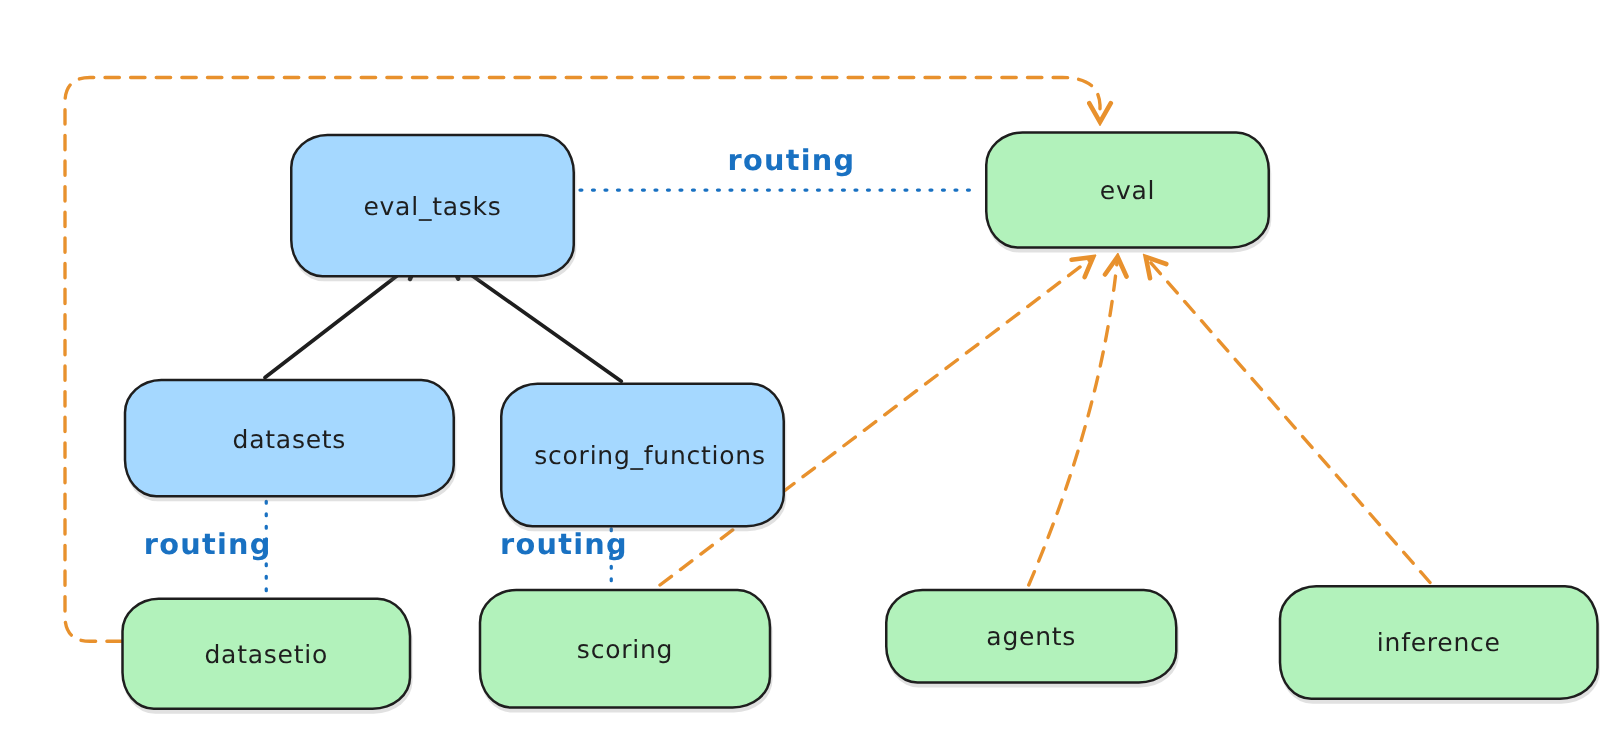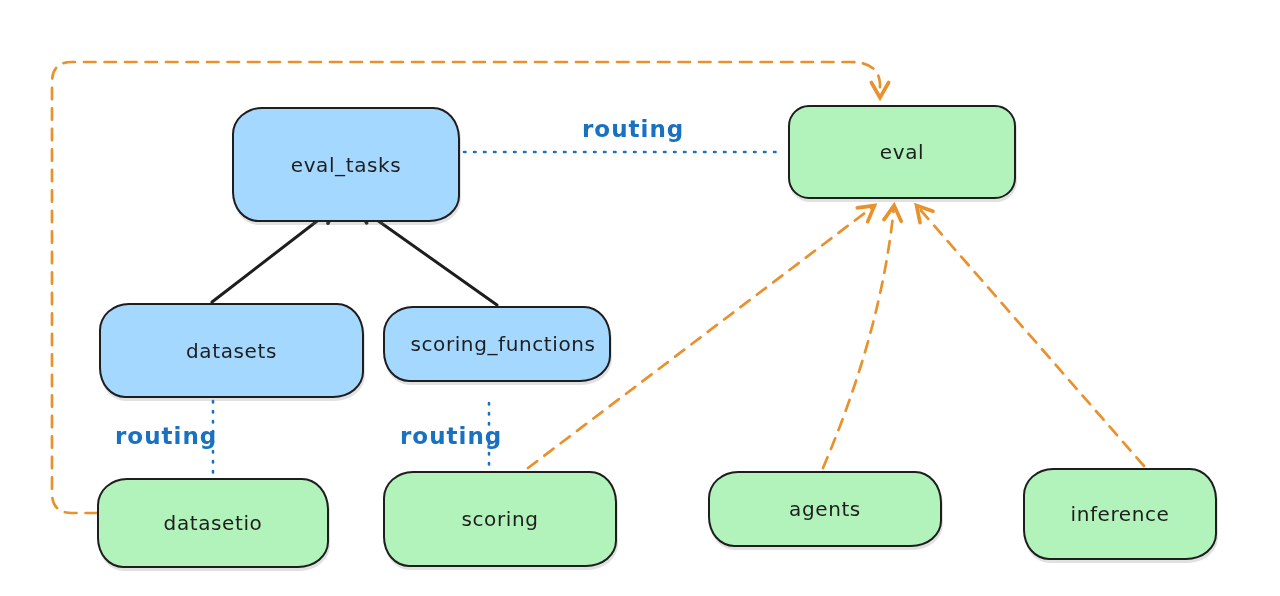--- a/index.html
+++ b/index.html
@@ -28,27 +28,27 @@
     letter-spacing:.6px;
     color:var(--stroke-black);
     border-radius:30px 27px 31px 26px / 27px 31px 26px 30px;
     box-shadow:1px 3px 0 rgba(120,120,120,.22);
     box-sizing:border-box;
   }
   .node.blue{background:var(--node-blue-fill);}
   .node.green{background:var(--node-green-fill);}
 
   .n-eval_tasks{left:232px;top:107px;width:228px;height:115px;}
-  .n-eval{left:788px;top:105px;width:228px;height:94px;border-radius:21px;}
+  .n-eval{left:788px;top:105px;width:228px;height:94px;}
   .n-datasets{left:99px;top:303px;width:265px;height:95px;}
-  .n-scoring_functions{left:383px;top:306px;width:228px;height:76px;padding-left:12px;}
+  .n-scoring_functions{left:400px;top:306px;width:228px;height:116px;padding-left:12px;}
   .n-datasetio{left:97px;top:478px;width:232px;height:90px;}
   .n-scoring{left:383px;top:471px;width:234px;height:96px;}
   .n-agents{left:708px;top:471px;width:234px;height:76px;}
-  .n-inference{left:1023px;top:468px;width:194px;height:92px;}
+  .n-inference{left:1023px;top:468px;width:256px;height:92px;}
 
   .edge-label{
     position:absolute;
     color:var(--routing-blue);
     font-size:23px;
     font-weight:600;
     letter-spacing:1px;
   }
   .lbl-top{left:582px;top:116px;}
   .lbl-left{left:115px;top:423px;}

